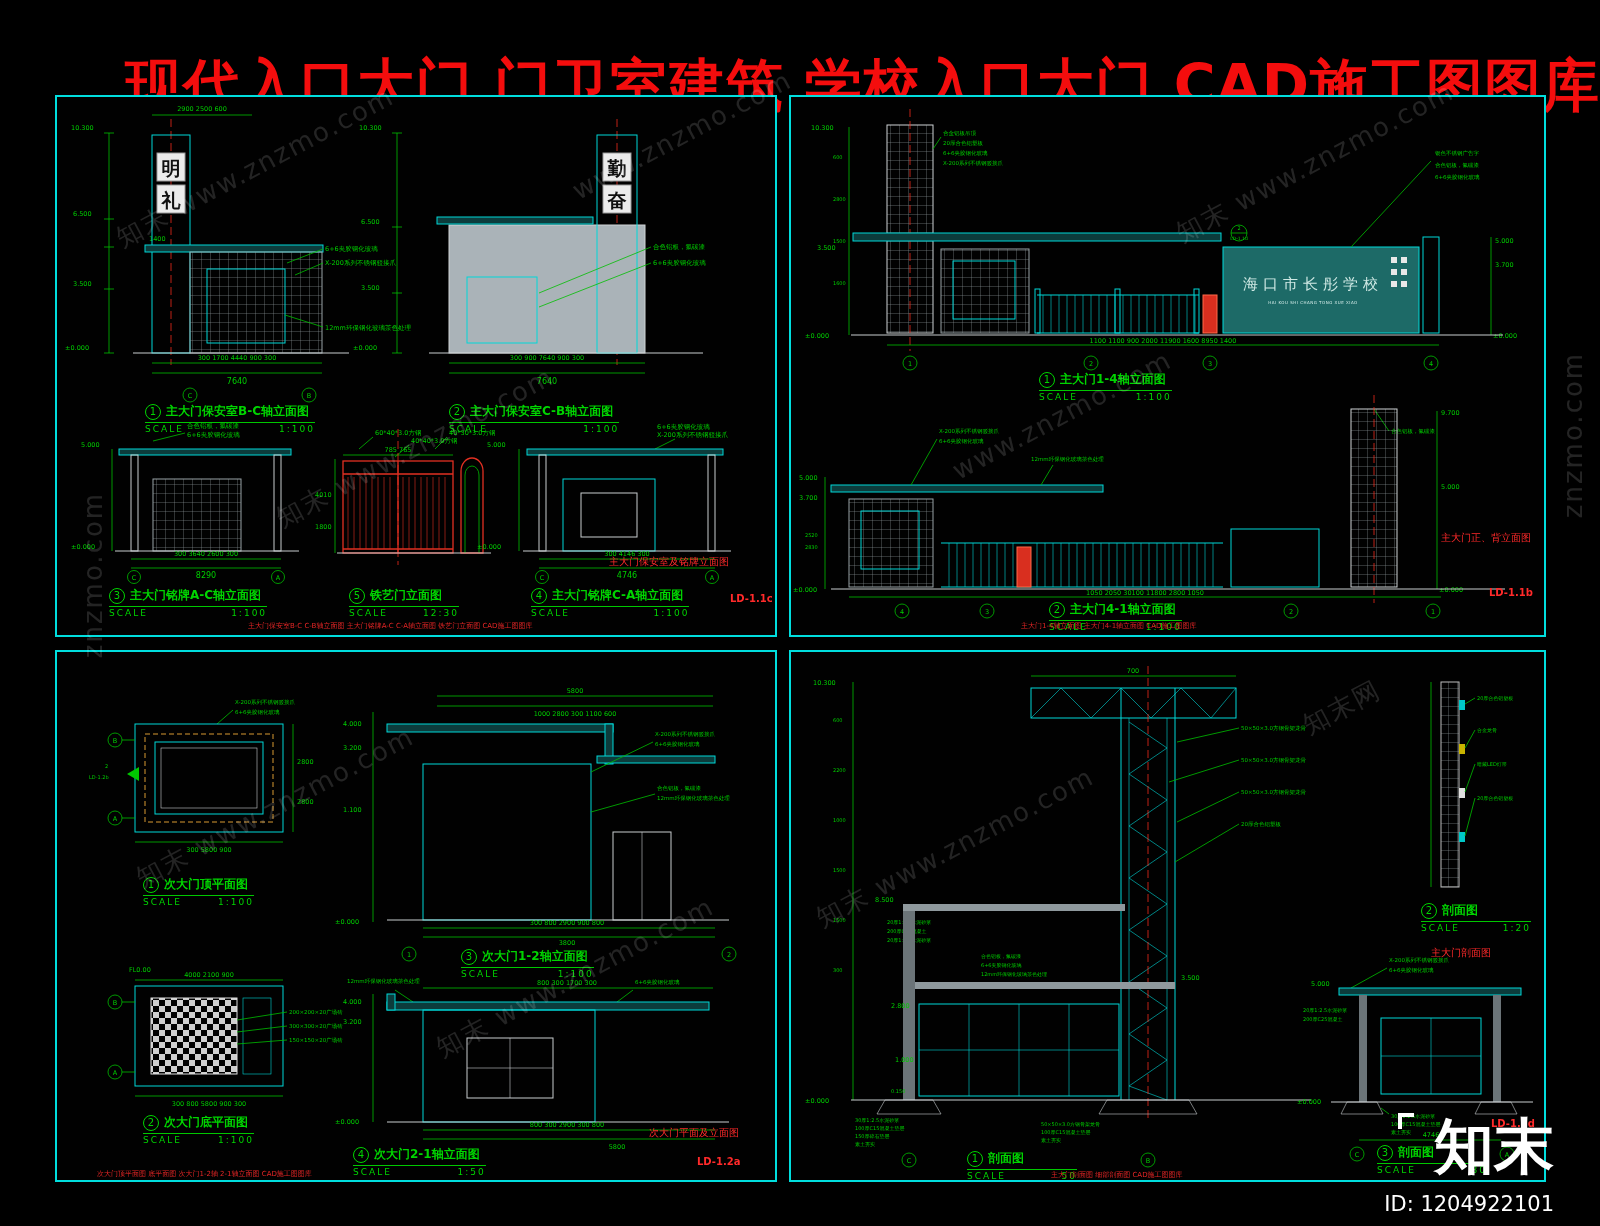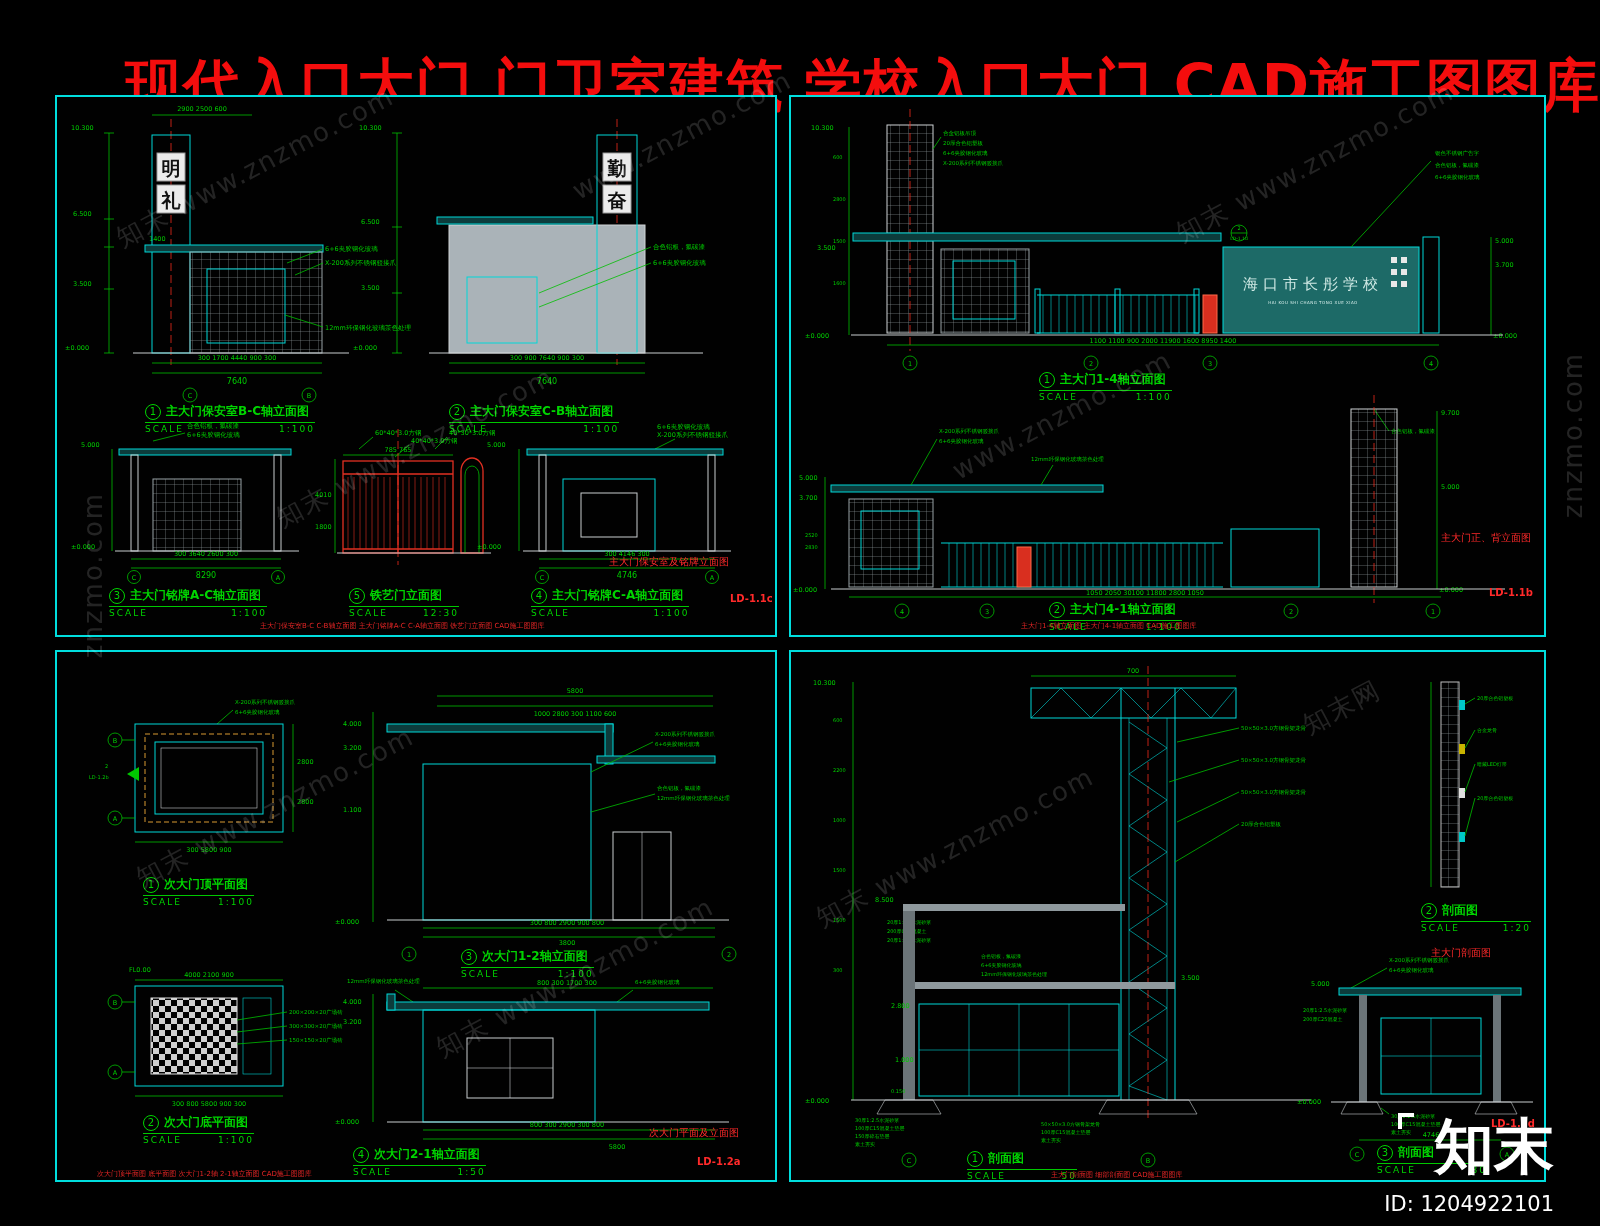--- a/index.html
+++ b/index.html
@@ -265,21 +265,21 @@
           <span class="capnum">4</span>
           <span>主大门铭牌C-A轴立面图</span>
         </div>
       <div class="cap2">
           <span>SCALE</span>
           <span>1:100</span>
         </div>
     </div>
     <div class="sheetno" style="left:673px;top:496px">LD-1.1c</div>
     <div class="rednote" style="left:552px;top:458px">主大门保安室及铭牌立面图</div>
-    <div class="footnote" style="left:203px;top:524px">主大门保安室B-C C-B轴立面图 主大门铭牌A-C C-A轴立面图 铁艺门立面图 CAD施工图图库</div>
+    <div class="footnote" style="left:191px;top:524px">主大门保安室B-C C-B轴立面图 主大门铭牌A-C C-A轴立面图 铁艺门立面图 CAD施工图图库</div>
   </div>
 
   <div class="panel" id="panel-tr">
     <svg class="cad" viewBox="0 0 753 538">
 
       <g>
         <line x1="58" y1="30" x2="58" y2="238" class="lg"></line>
         <text x="20" y="33" class="tg t6">10.300</text>
         <text x="26" y="153" class="tg t6">3.500</text>
         <text x="14" y="241" class="tg t6">±0.000</text>

